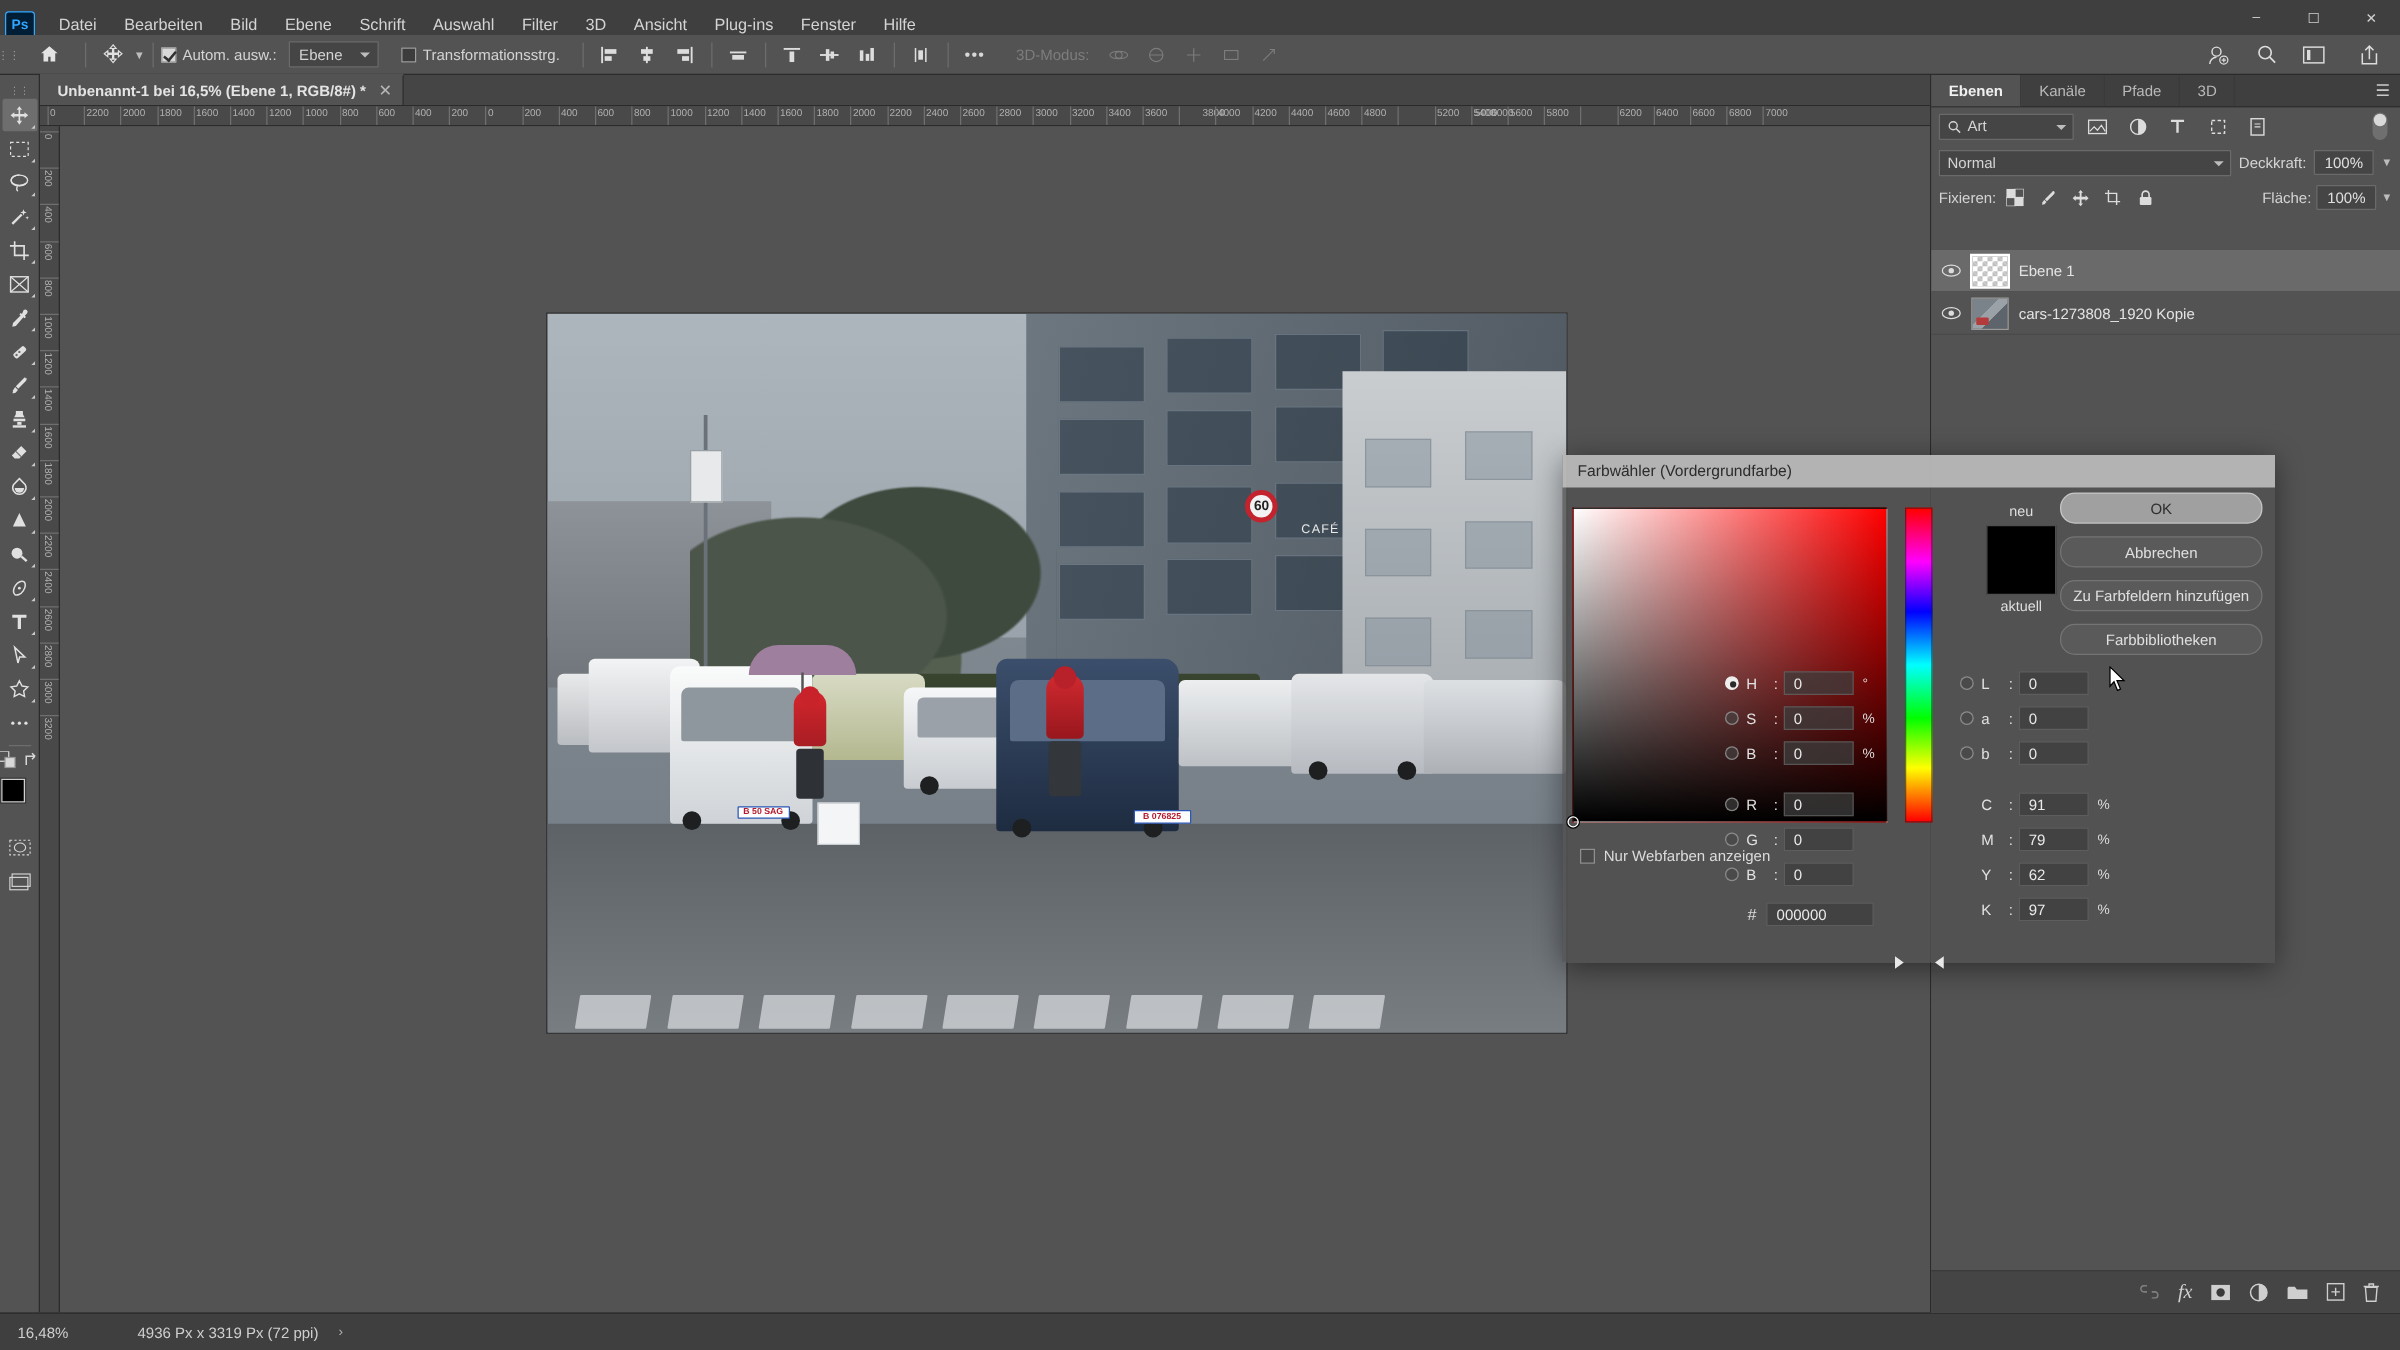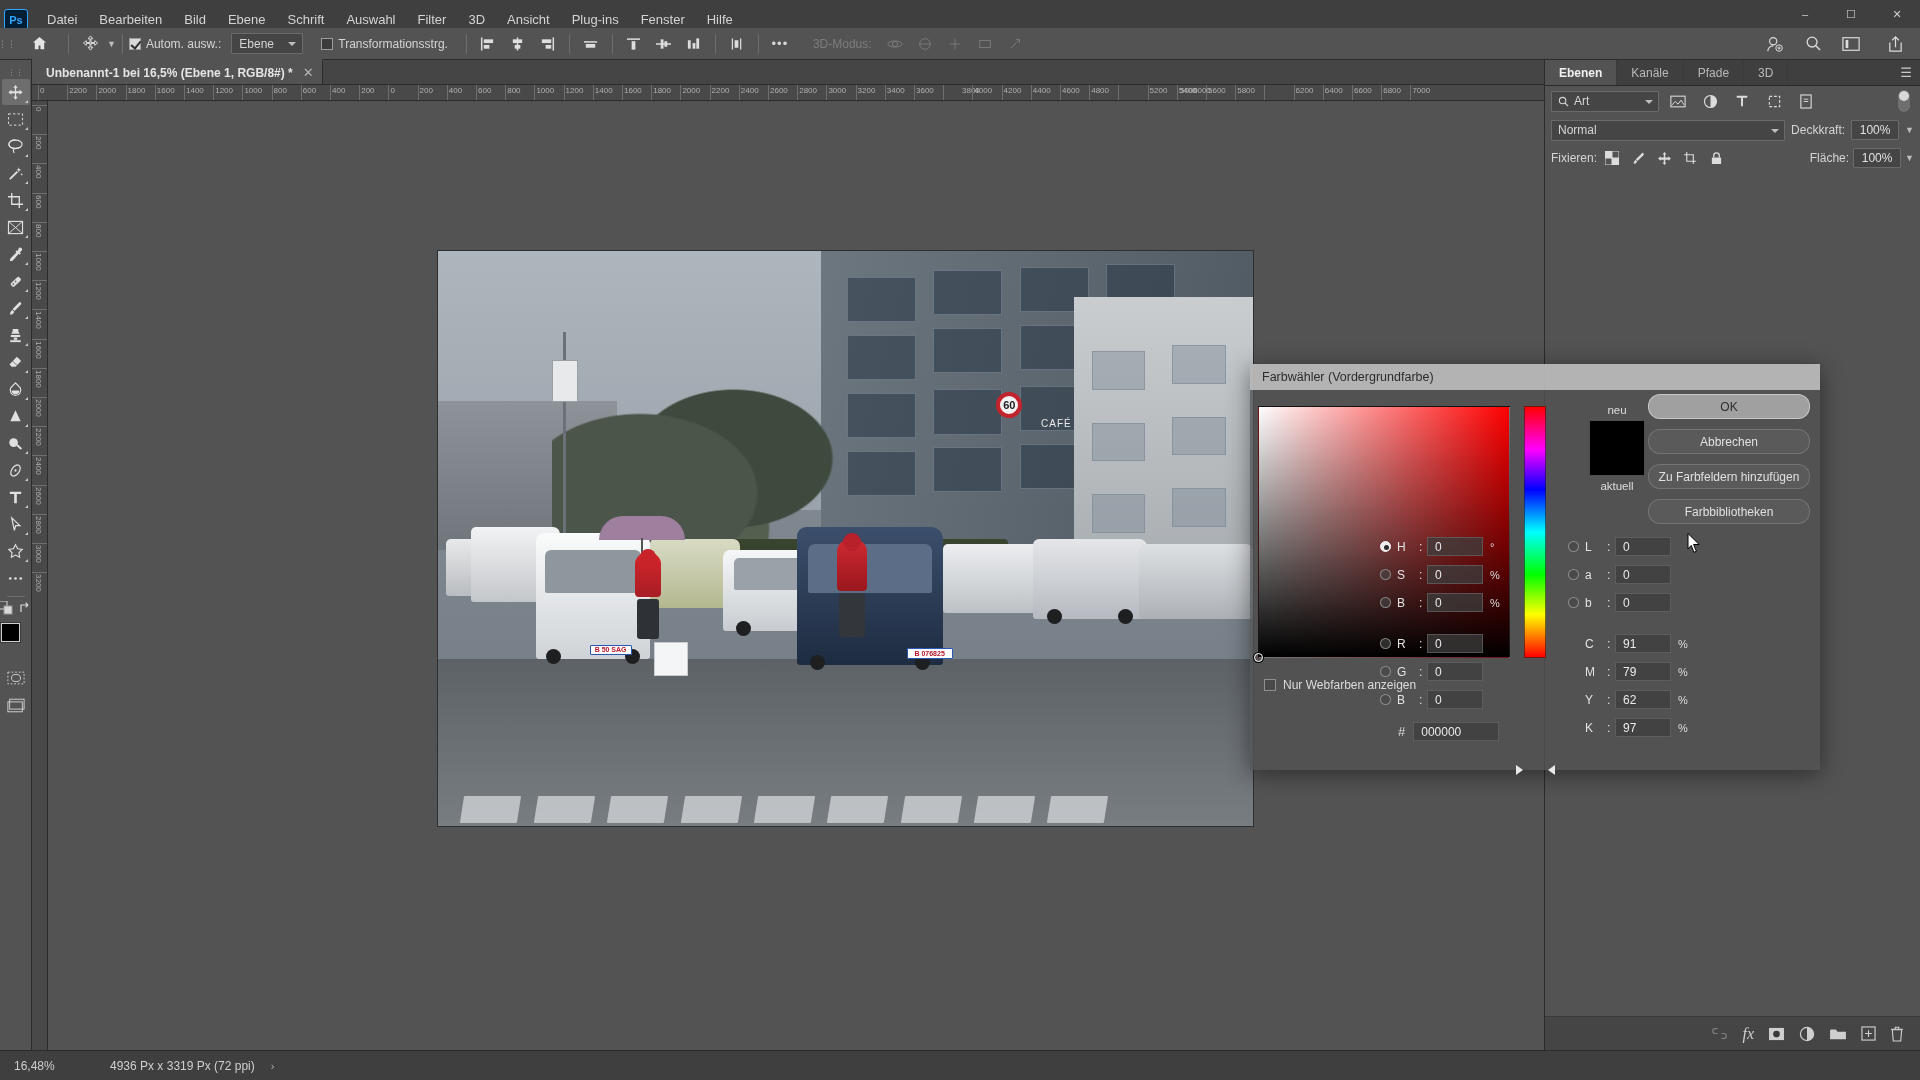--- a/index.html
+++ b/index.html
@@ -1015,20 +1015,42 @@
           <svg width="13" height="15" viewBox="0 0 14 16">
               <path d="M4 7V5a3 3 0 016 0v2" fill="none" stroke="#dcdcdc" stroke-width="1.4"></path>
               <rect x="2" y="7" width="10" height="7" rx="1" fill="#dcdcdc"></rect>
             </svg>
         </div>
         <span class="lbl" style="margin-left:auto;">Fläche:</span>
         <div class="numfield">100%</div>
         <span class="spin">▼</span>
       </div>
 
+      <div class="layerlist">
+        <div class="layer selected">
+          <div class="eye">
+            <svg width="16" height="11" viewBox="0 0 17 11">
+                <ellipse cx="8.5" cy="5.5" rx="7.6" ry="4.6" fill="none" stroke="#dcdcdc" stroke-width="1.1"></ellipse>
+                <circle cx="8.5" cy="5.5" r="2.3" fill="#dcdcdc"></circle>
+              </svg>
+          </div>
+          <div class="thumb sel"></div>
+          <div class="layername">Ebene 1</div>
+        </div>
+        <div class="layer">
+          <div class="eye">
+            <svg width="16" height="11" viewBox="0 0 17 11">
+                <ellipse cx="8.5" cy="5.5" rx="7.6" ry="4.6" fill="none" stroke="#dcdcdc" stroke-width="1.1"></ellipse>
+                <circle cx="8.5" cy="5.5" r="2.3" fill="#dcdcdc"></circle>
+              </svg>
+          </div>
+          <div class="thumb photo-t"></div>
+          <div class="layername">cars-1273808_1920 Kopie</div>
+        </div>
+      </div>
 
       <div class="panel-footer">
         <div class="fbtn dim">
           <svg width="17" height="11" viewBox="0 0 18 11">
               <path d="M7 5.5H4.4a2.6 2.6 0 110-5.2H7M11 5.5h2.6a2.6 2.6 0 110 5.2H11" fill="none" stroke="#7f7f7f" stroke-width="1.3"></path>
             </svg>
         </div>
         <div class="fbtn" style="font-style:italic;font-family:'Liberation Serif',serif;font-size:16px;">fx</div>
         <div class="fbtn">
           <svg width="17" height="14" viewBox="0 0 18 15">

